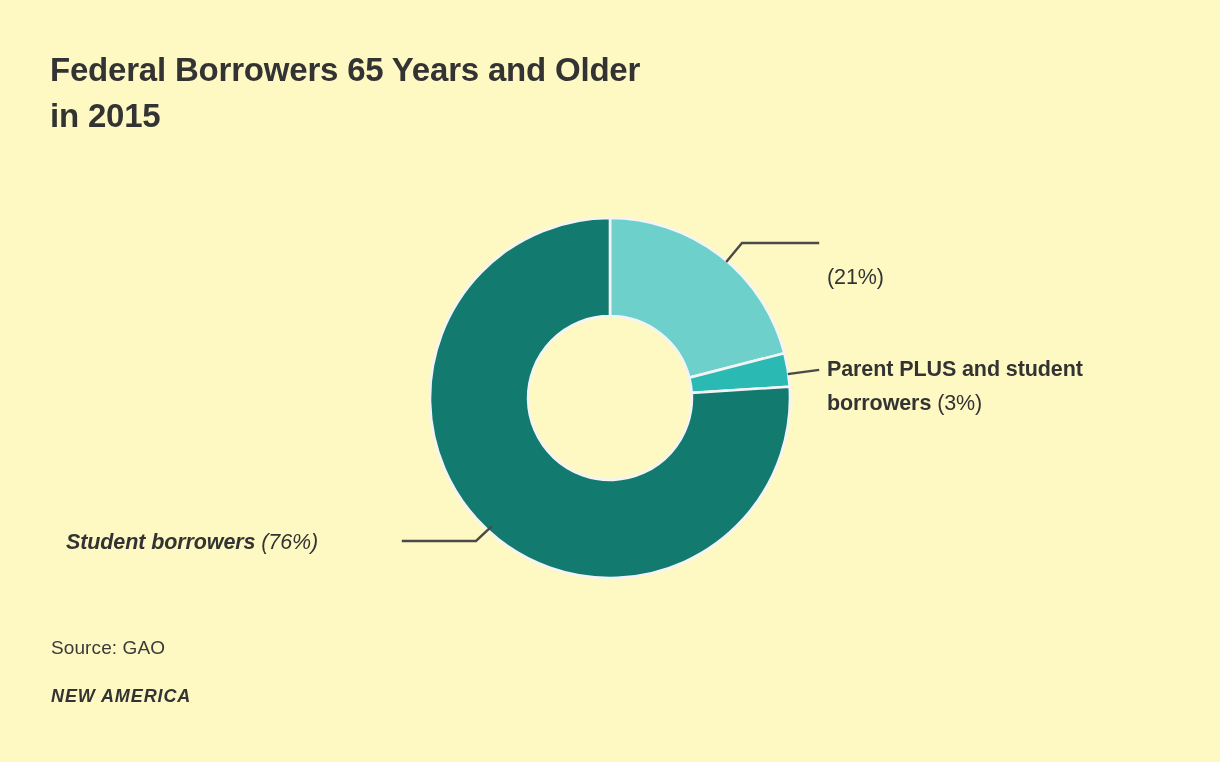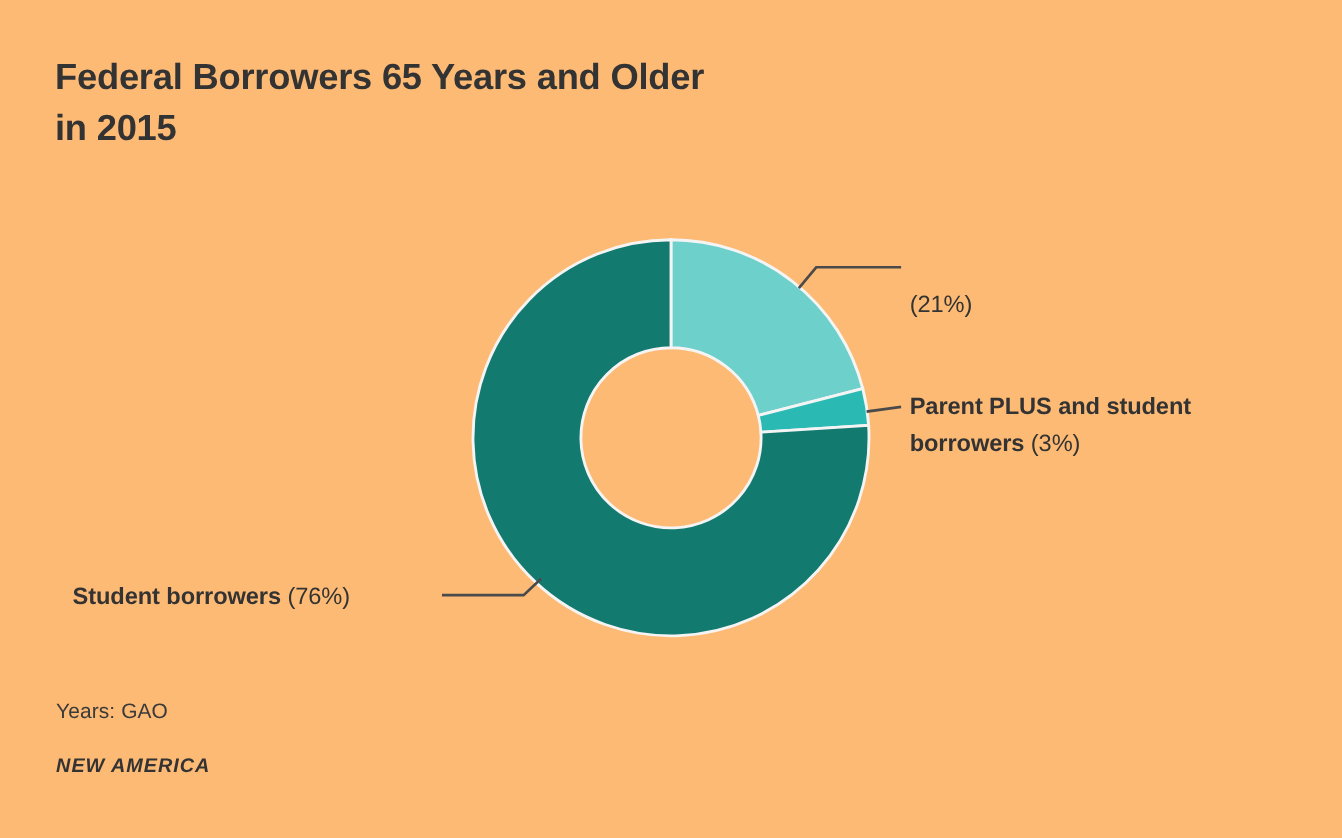--- a/index.html
+++ b/index.html
@@ -14,21 +14,21 @@
     color: #333333;
     overflow: hidden;
     position: relative;
   }
 
   #chart-page {
     position: absolute;
     top: 0; left: 0;
     width: 1220px;
     height: 762px;
-    background: #fdba74;
+    background: #fef9c3;
   }
 
   
   #chart-title {
     position: absolute;
     left: 50px;
     top: 47px;
     width: 760px;
     font-size: 33px;
     font-weight: bold;
@@ -79,20 +79,21 @@
   #callout-parent-plus-student {
     left: 827px;
     top: 353px;
     width: 360px;
   }
   #callout-student {
     left: 66px;
     top: 526px;
     width: 340px;
     text-align: left;
+    font-style: italic;
   }
 
   
   #source-note {
     position: absolute;
     left: 51px;
     top: 637px;
     font-size: 19px;
     font-weight: normal;
     color: #3a3a3a;
@@ -145,17 +146,17 @@
     <span>Parent PLUS and student</span><br>
     <span>borrowers</span>
     <span class="pct">(3%)</span>
   </div>
 
   <div id="callout-student" class="callout">
     <span>Student borrowers</span>
     <span class="pct">(76%)</span>
   </div>
 
-  <div id="source-note">Years: GAO</div>
+  <div id="source-note">Source: GAO</div>
 
   <div id="brand-mark">NEW AMERICA</div>
 
 </div>
 
 </body></html>

